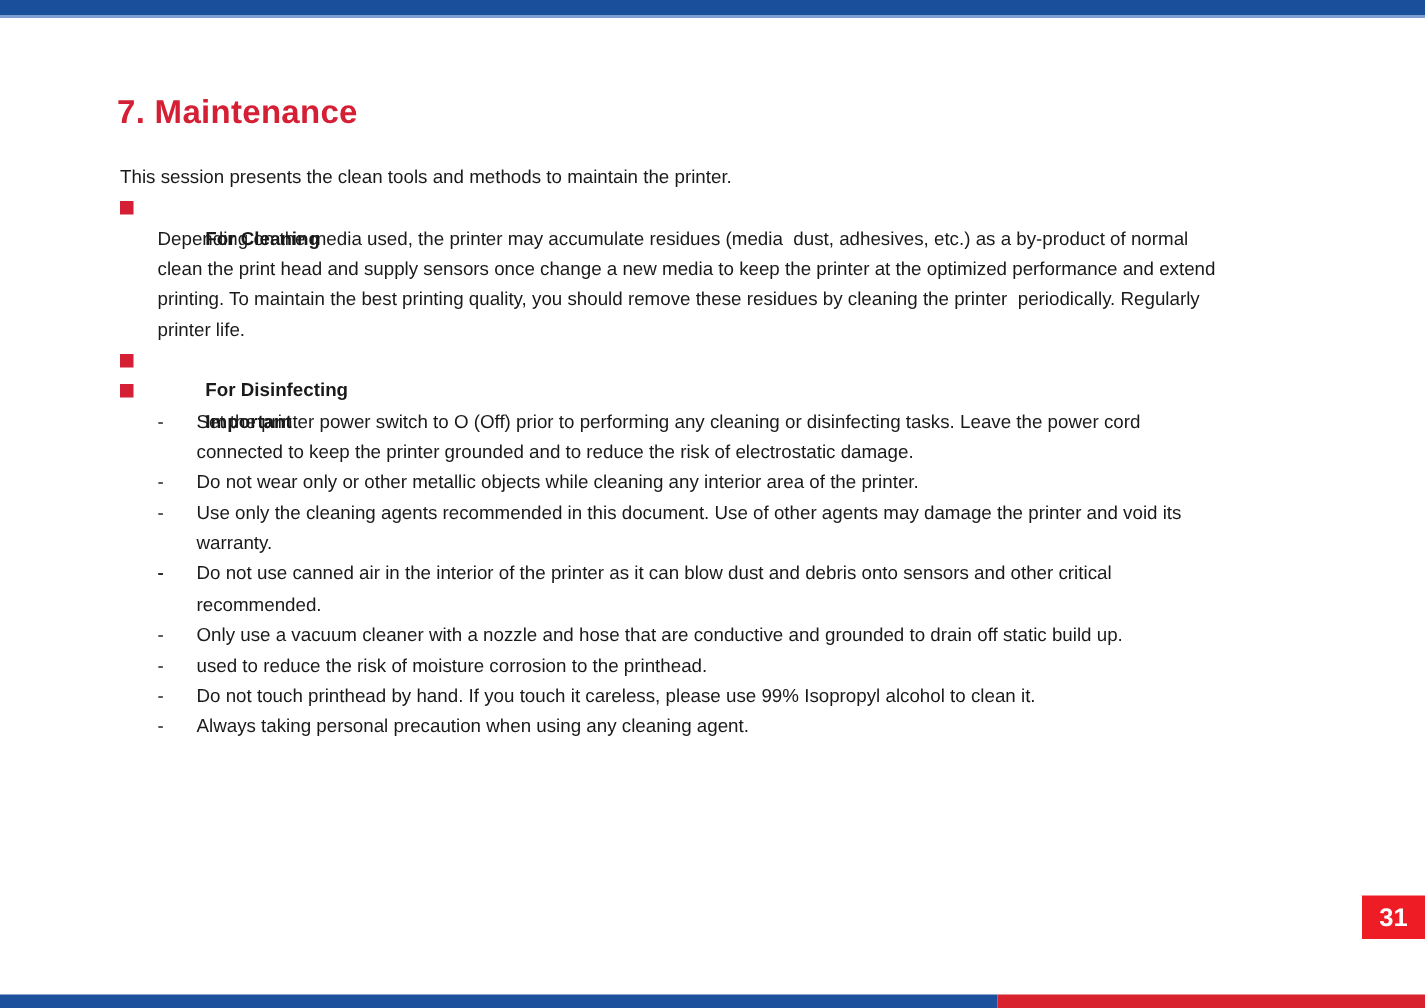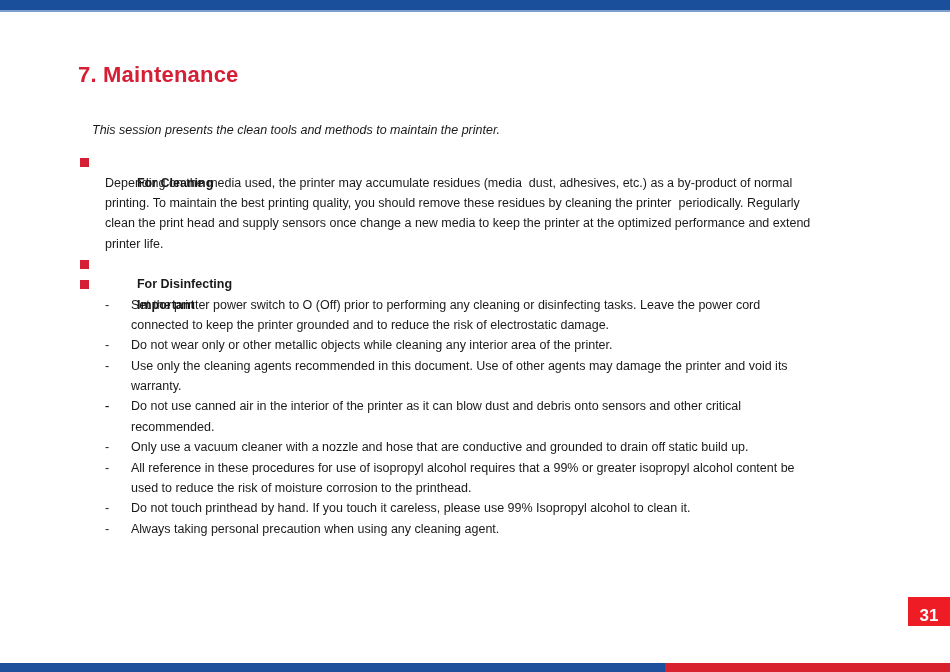--- a/index.html
+++ b/index.html
@@ -42,21 +42,21 @@
   }
 
   .text-block {
     position: absolute; left: 80px; top: 108px;
     width: 820px;
     font-size: 12.5px;
     line-height: 20.35px;
   }
   .line { white-space: pre; height: 20.35px; }
 
-  .intro { margin: 12px; font-style: italic; }
+  .intro { margin: 0; }
 
   .section-heading {
     position: relative;
     padding-left: 43px;
     font-weight: bold;
     height: 20.35px;
     white-space: pre;
   }
   .bullet-square {
     position: absolute; left: 0px; top: 5.5px;
@@ -71,21 +71,21 @@
     position: absolute; left: 25px; top: 0;
     height: 20.35px; line-height: 20.35px;
   }
 
   .page-number-box {
     position: absolute; right: 0; top: 597px;
     width: 42px; height: 29px;
     background: var(--page-box-red);
     color: #ffffff;
     font-size: 17px; font-weight: bold;
-    display: flex; align-items: flex-end; justify-content: center;
+    display: flex; align-items: center; justify-content: center;
   }
 
   .bottom-bar-blue {
     position: absolute; left: 0; top: 663px;
     width: 665px; height: 9px;
     background: var(--bottom-bar-blue);
   }
   .bottom-bar-red {
     position: absolute; left: 665px; top: 663px;
     width: 285px; height: 9px;
@@ -102,22 +102,22 @@
 
 <div class="text-block">
 
   <div class="line intro">This session presents the clean tools and methods to maintain the printer.</div>
 
   <div class="section-heading">
     <span class="bullet-square"></span><span>For Cleaning</span>
   </div>
   <div class="section-para">
     <div class="line">Depending on the media used, the printer may accumulate residues (media  dust, adhesives, etc.) as a by-product of normal</div>
+    <div class="line">clean the print head and supply sensors once change a new media to keep the printer at the optimized performance and extend</div>
     <div class="line">printing. To maintain the best printing quality, you should remove these residues by cleaning the printer  periodically. Regularly</div>
-    <div class="line">clean the print head and supply sensors once change a new media to keep the printer at the optimized performance and extend</div>
     <div class="line">printer life.</div>
   </div>
 
   <div class="section-heading">
     <span class="bullet-square"></span><span>For Disinfecting</span>
   </div>
 
   <div class="section-heading">
     <span class="bullet-square"></span><span>Important</span>
   </div>
@@ -143,21 +143,20 @@
     <span class="dash-marker">-</span>
     <div class="line">Do not use canned air in the interior of the printer as it can blow dust and debris onto sensors and other critical</div>
     <div class="line">recommended.</div>
   </div>
   <div class="dash-item">
     <span class="dash-marker">-</span>
     <div class="line">Only use a vacuum cleaner with a nozzle and hose that are conductive and grounded to drain off static build up.</div>
   </div>
   <div class="dash-item">
     <span class="dash-marker">-</span>
-    <div class="line">All reference in these procedures for use of isopropyl alcohol requires that a 99% or greater isopropyl alcohol content be</div>
     <div class="line">used to reduce the risk of moisture corrosion to the printhead.</div>
   </div>
   <div class="dash-item">
     <span class="dash-marker">-</span>
     <div class="line">Do not touch printhead by hand. If you touch it careless, please use 99% Isopropyl alcohol to clean it.</div>
   </div>
   <div class="dash-item">
     <span class="dash-marker">-</span>
     <div class="line">Always taking personal precaution when using any cleaning agent.</div>
   </div>

